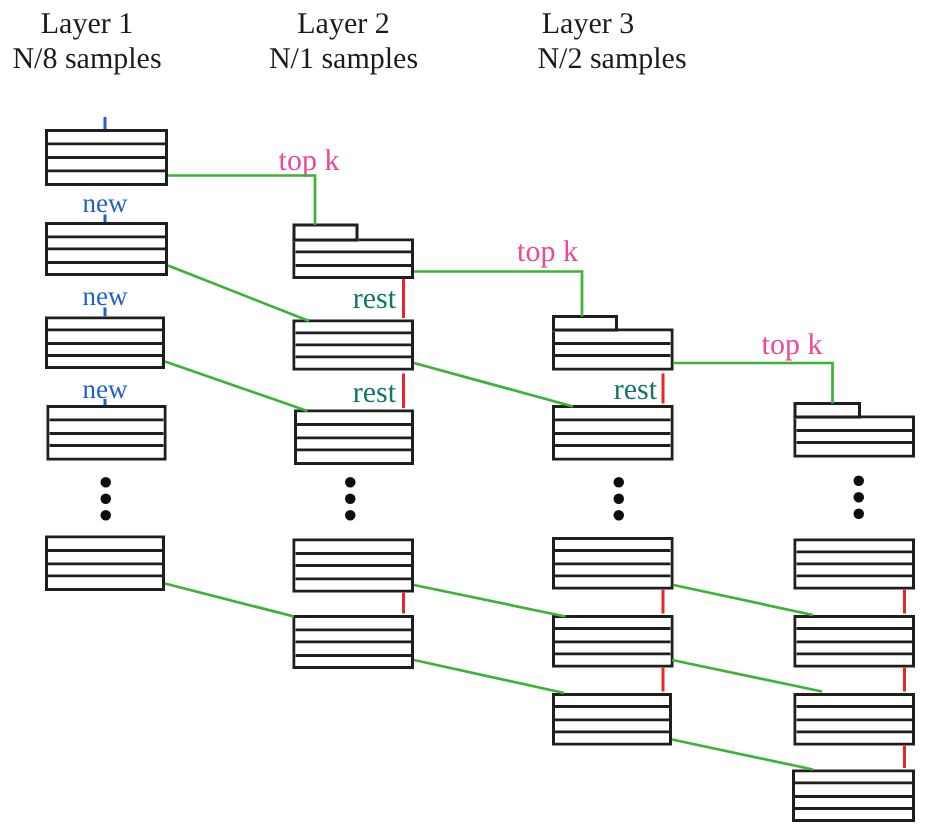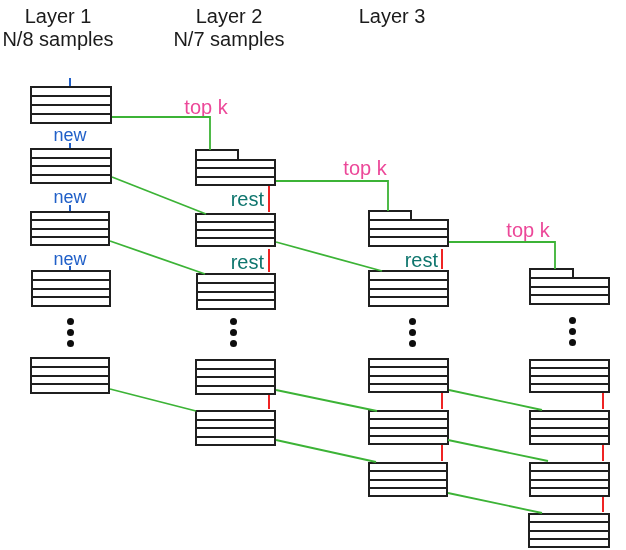--- a/index.html
+++ b/index.html
@@ -1,18 +1,18 @@
 <!DOCTYPE html>
 <html><head>
 <meta charset="utf-8">
 <style>
   html,body{margin:0;padding:0;background:#fff;}
   #canvas{
     position:relative;width:626px;height:550px;background:#ffffff;
-    font-family:Liberation Sans, sans-serif;overflow:hidden;
+    font-family:Liberation Serif, serif;overflow:hidden;
   }
   .hline{
     position:absolute;transform:translateX(-50%);font-size:20px;color:#1b1b1b;
     white-space:nowrap;line-height:22px;
   }
   .stack{position:absolute;}
   .srows{
     position:absolute;left:0;box-sizing:border-box;width:100%;
     border:2px solid #1f1f1f;background:#fff;display:flex;flex-direction:column;
   }
@@ -31,22 +31,23 @@
   .blue{color:#2160c8;}
   #lines{position:absolute;left:0;top:0;pointer-events:none;z-index:3;}
 </style>
 </head>
 <body>
 
 <div id="canvas">
   <div class="hline" style="left:58px;top:5px">Layer 1</div>
   <div class="hline" style="left:58px;top:28px">N/8 samples</div>
   <div class="hline" style="left:229px;top:5px">Layer 2</div>
-  <div class="hline" style="left:229px;top:28px">N/7 samples</div>
+  <div class="hline" style="left:229px;top:28px">N/1 samples</div>
   <div class="hline" style="left:392px;top:5px">Layer 3</div>
+  <div class="hline" style="left:408px;top:28px">N/2 samples</div>
   <svg id="lines" width="626" height="550">
       <polyline points="112,117 210,117 210,150" fill="none" stroke="#3cb336" stroke-width="1.8"></polyline>
       <polyline points="276,181 388,181 388,211" fill="none" stroke="#3cb336" stroke-width="1.8"></polyline>
       <polyline points="449,242 555,242 555,269" fill="none" stroke="#3cb336" stroke-width="1.8"></polyline>
       <polyline points="112,177 206,214" fill="none" stroke="#3cb336" stroke-width="1.8"></polyline>
       <polyline points="110,241 205,274" fill="none" stroke="#3cb336" stroke-width="1.8"></polyline>
       <polyline points="276,242 382,271" fill="none" stroke="#3cb336" stroke-width="1.8"></polyline>
       <polyline points="110,389 196,411" fill="none" stroke="#3cb336" stroke-width="1.8"></polyline>
       <polyline points="276,390 377,411" fill="none" stroke="#3cb336" stroke-width="1.8"></polyline>
       <polyline points="276,440 376,462" fill="none" stroke="#3cb336" stroke-width="1.8"></polyline>

